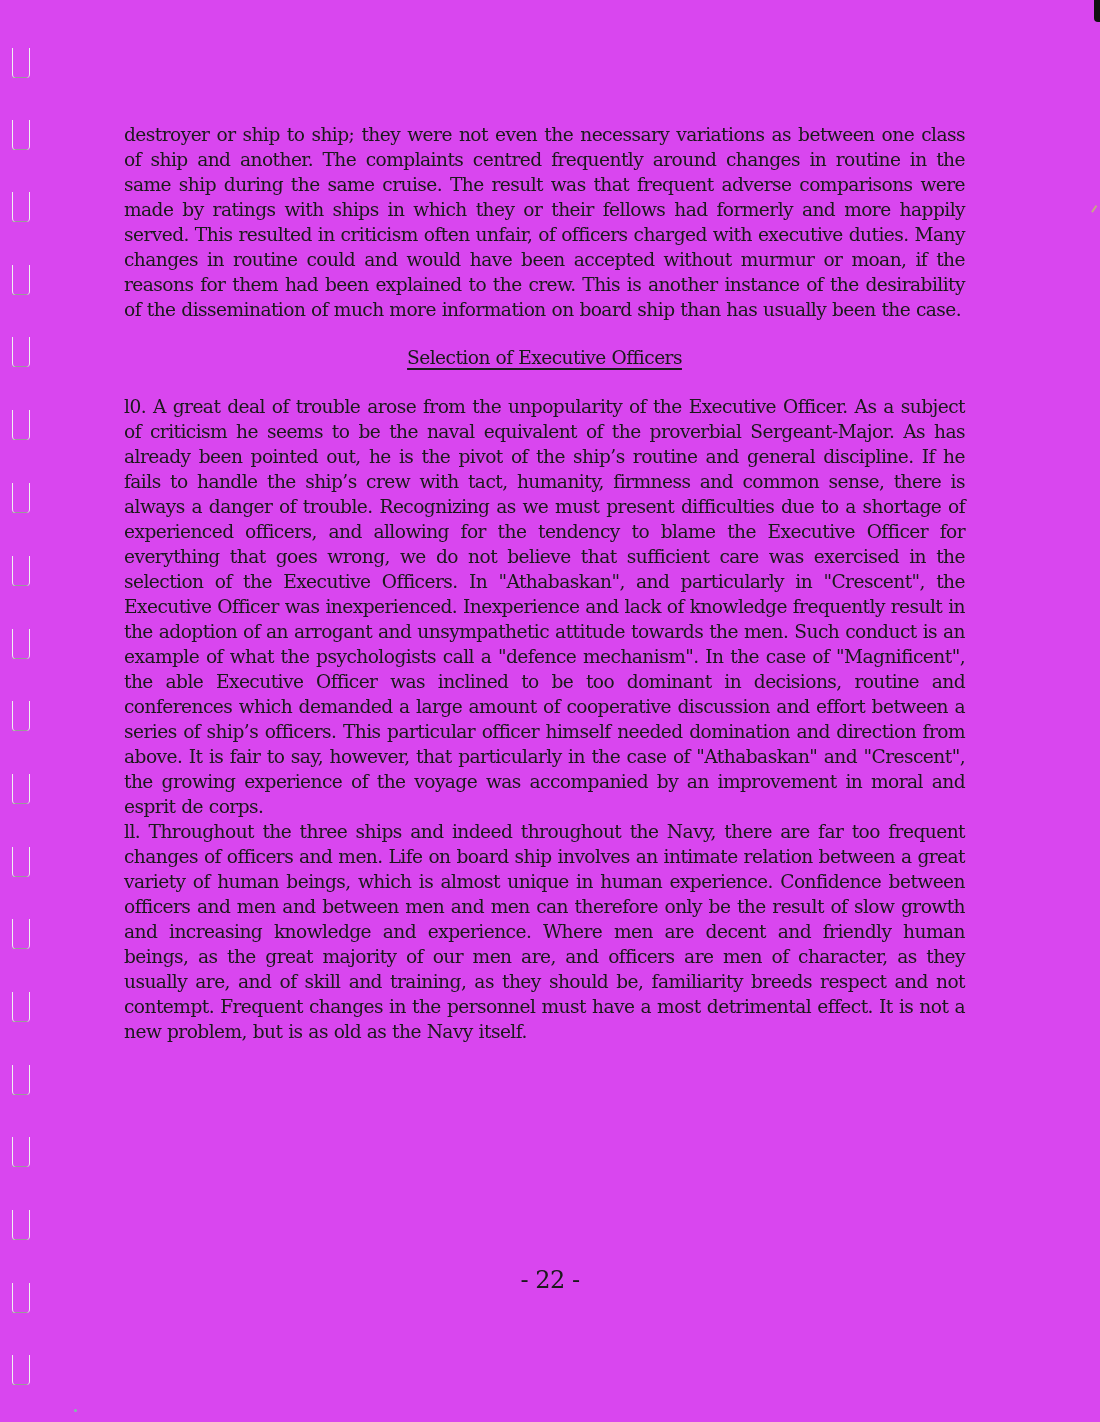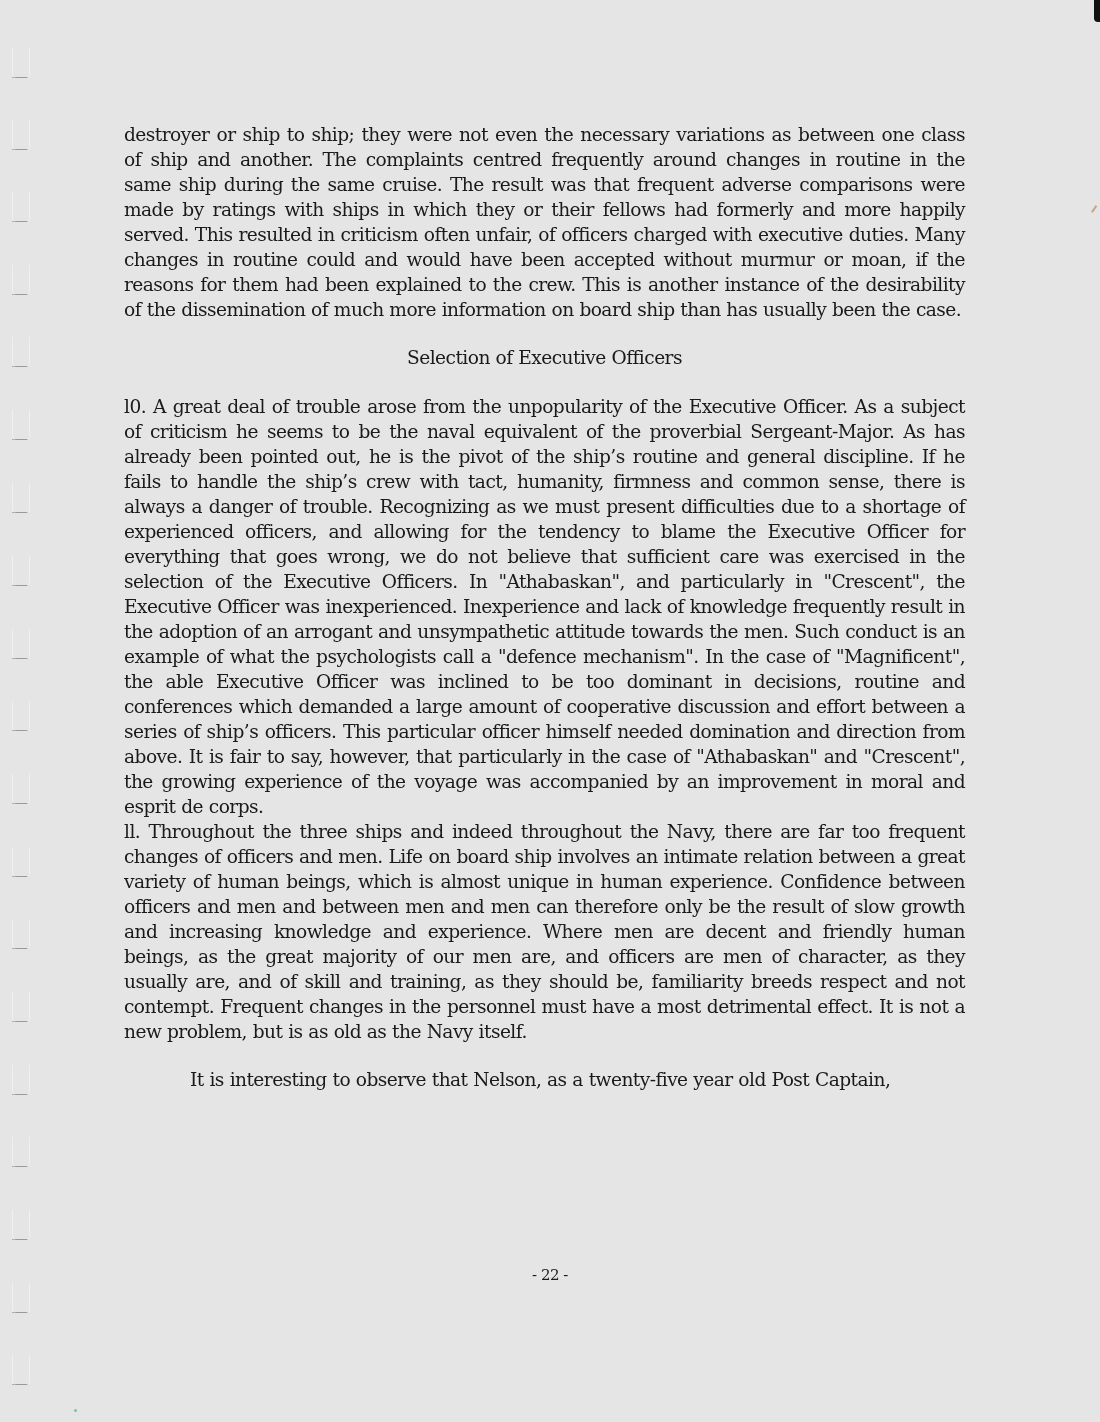--- a/index.html
+++ b/index.html
@@ -1,32 +1,32 @@
 <!DOCTYPE html>
 <html><head>
   <meta charset="utf-8">
   <style>
     html, body { margin: 0; padding: 0; background: #ffffff; }
     body { width: 1100px; height: 1422px; position: relative; overflow: hidden; }
-    .page { position: absolute; left: 0; top: 0; width: 1100px; height: 1422px; background: #e5e5e5; }
+    .page { position: absolute; left: 0; top: 0; width: 1100px; height: 1422px; background: #d946ef; }
     .text-col {
       position: absolute; left: 124px; top: 122px; width: 841px;
       font-family: "DejaVu Serif", "Liberation Serif", serif;
       font-size: 18.6px; line-height: 25px; color: #1a1a1a;
       letter-spacing: -0.55px; word-spacing: 0.4px;
     }
     .para { margin: 0; text-align: justify; text-align-last: left; }
     .heading {
       text-align: center; margin: 23px 0 24px 0;
     }
-    .heading span { text-underline-offset: 4px; text-decoration-thickness: 1.5px; }
+    .heading span { text-decoration: underline; text-underline-offset: 4px; text-decoration-thickness: 1.5px; }
     .indent { text-indent: 66px; margin-top: 23px; }
     .page-number {
       position: absolute; left: 0; width: 1100px; top: 1266px; text-align: center;
-      font-family: "DejaVu Serif", "Liberation Serif", serif; font-size: 15px; color: #1a1a1a;
+      font-family: "DejaVu Serif", "Liberation Serif", serif; font-size: 24px; color: #1a1a1a;
       letter-spacing: -0.5px;
     }
     .hole {
       position: absolute; left: 12px; width: 16px; height: 0;
       border-bottom: 1px solid #9a9a9a; border-radius: 0 0 3px 3px;
     }
     .hole::before {
       content: ""; position: absolute; left: 0; bottom: -1px; width: 16px; height: 30px;
       border-left: 1px solid #f0f0f0; border-right: 1px solid #f0f0f0; border-radius: 0 0 4px 4px;
     }
@@ -74,17 +74,16 @@
   <div class="text-col">
     <p class="para">destroyer or ship to ship; they were not even the necessary variations as between one class of ship and another. The complaints centred frequently around changes in routine in the same ship during the same cruise. The result was that frequent adverse comparisons were made by ratings with ships in which they or their fellows had formerly and more happily served. This resulted in criticism often unfair, of officers charged with executive duties. Many changes in routine could and would have been accepted without murmur or moan, if the reasons for them had been explained to the crew. This is another instance of the desirability of the dissemination of much more information on board ship than has usually been the case.</p>
 
     <div class="heading">
       <span>Selection of Executive Officers</span>
     </div>
     <p class="para">l0. A great deal of trouble arose from the unpopularity of the Executive Officer. As a subject of criticism he seems to be the naval equivalent of the proverbial Sergeant-Major. As has already been pointed out, he is the pivot of the ship’s routine and general discipline. If he fails to handle the ship’s crew with tact, humanity, firmness and common sense, there is always a danger of trouble. Recognizing as we must present difficulties due to a shortage of experienced officers, and allowing for the tendency to blame the Executive Officer for everything that goes wrong, we do not believe that sufficient care was exercised in the selection of the Executive Officers. In "Athabaskan", and particularly in "Crescent", the Executive Officer was inexperienced. Inexperience and lack of knowledge frequently result in the adoption of an arrogant and unsympathetic attitude towards the men. Such conduct is an example of what the psychologists call a "defence mechanism". In the case of "Magnificent", the able Executive Officer was inclined to be too dominant in decisions, routine and conferences which demanded a large amount of cooperative discussion and effort between a series of ship’s officers. This particular officer himself needed domination and direction from above. It is fair to say, however, that particularly in the case of "Athabaskan" and "Crescent", the growing experience of the voyage was accompanied by an improvement in moral and esprit de corps.</p>
 
     <p class="para">ll. Throughout the three ships and indeed throughout the Navy, there are far too frequent changes of officers and men. Life on board ship involves an intimate relation between a great variety of human beings, which is almost unique in human experience. Confidence between officers and men and between men and men can therefore only be the result of slow growth and increasing knowledge and experience. Where men are decent and friendly human beings, as the great majority of our men are, and officers are men of character, as they usually are, and of skill and training, as they should be, familiarity breeds respect and not contempt. Frequent changes in the personnel must have a most detrimental effect. It is not a new problem, but is as old as the Navy itself.</p>
 
-    <p class="para indent">It is interesting to observe that Nelson, as a twenty-five year old Post Captain,</p>
   </div>
 
   <div class="page-number">- 22 -</div>
 </div>
 
 </body></html>

